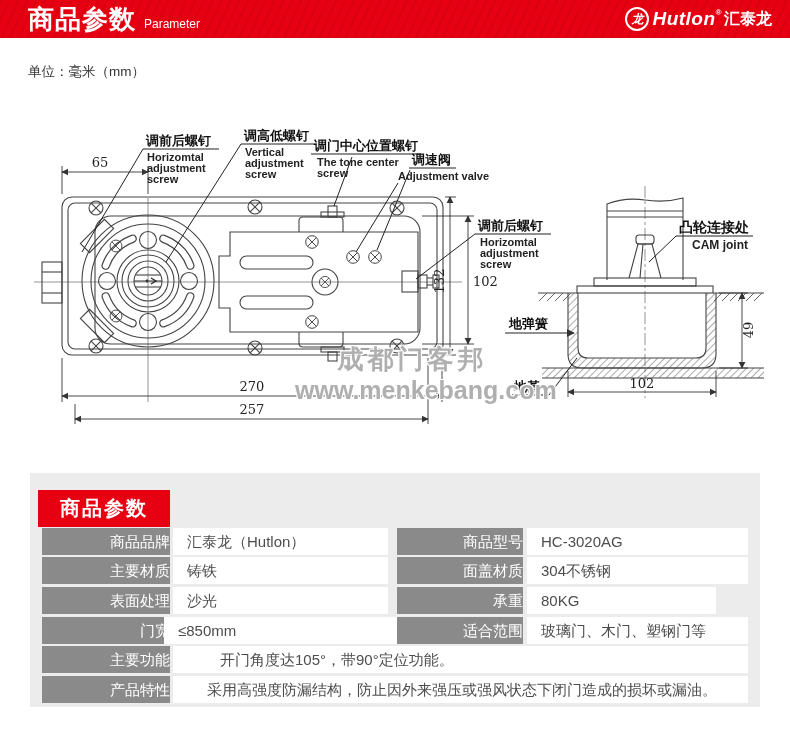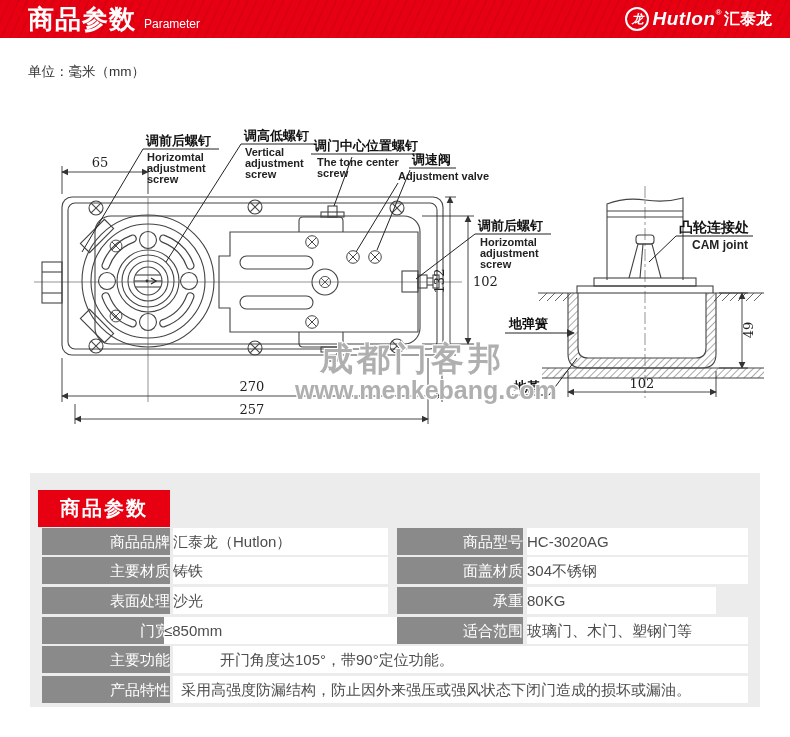--- a/index.html
+++ b/index.html
@@ -27,29 +27,29 @@
   .lead{stroke:#222;fill:none;stroke-width:1px;}
   text.dimnum{font:13px "DejaVu Serif",serif;fill:#222;}
   text.cn{font:bold 13px "Liberation Sans",sans-serif;fill:#111;}
   text.cnbig{font:bold 14px "Liberation Sans",sans-serif;fill:#111;}
   text.en{font:bold 11px "Liberation Sans",sans-serif;fill:#222;}
   text.enbig{font:bold 12px "Liberation Sans",sans-serif;fill:#222;}
   
   .wm{position:absolute;left:295px;top:342px;width:235px;text-align:center;z-index:5;
       color:rgba(148,148,148,.75);
       text-shadow:1px 1px 0 #fff,-1px -1px 0 #fff,1px -1px 0 #fff,-1px 1px 0 #fff;}
-  .wm1{font-size:33px;font-weight:bold;letter-spacing:4px;line-height:34px;}
+  .wm1{font-size:26px;font-weight:bold;letter-spacing:4px;line-height:34px;}
   .wm2{font-size:25px;font-weight:bold;line-height:28px;}
   
   .panel{position:absolute;left:30px;top:473px;width:730px;height:234px;background:#ececec;}
   .sec-box{position:absolute;left:8px;top:17px;width:132px;height:37px;background:#e60012;
            color:#fff;font-size:20px;font-weight:bold;text-align:center;line-height:37px;letter-spacing:2px;}
   .cell{position:absolute;height:27px;line-height:27px;font-size:15px;box-sizing:border-box;white-space:nowrap;overflow:hidden;}
   .lab{background:#8a8a8a;color:#fff;text-align:right;}
-  .val{background:#fff;color:#4d4d4d;}
+  .val{background:#fff;color:#4d4d4d;padding-left:14px;}
 </style>
 </head>
 <body>
 
 <div class="page">
 
   <div class="hd">
     <span class="hd-title">商品参数</span>
     <span class="hd-sub">Parameter</span>
     <span class="hd-logo">
@@ -300,16 +300,16 @@
 
     <div class="cell lab" style="left:12px;top:144px;width:128px">门宽</div>
     <div class="cell val" style="left:134px;top:144px;width:250px">≤850mm</div>
     <div class="cell lab" style="left:367px;top:144px;width:126px">适合范围</div>
     <div class="cell lab" style="left:12px;top:173px;width:128px">主要功能</div>
 
     <div class="cell val" style="left:497px;top:144px;width:221px">玻璃门、木门、塑钢门等</div>
     <div class="cell val" style="left:143px;top:173px;width:575px;padding-left:47px">开门角度达105°，带90°定位功能。</div>
 
     <div class="cell lab" style="left:12px;top:203px;width:128px">产品特性</div>
-    <div class="cell val" style="left:143px;top:203px;width:575px;padding-left:8px">采用高强度防漏结构，防止因外来强压或强风状态下闭门造成的损坏或漏油。</div>
+    <div class="cell val" style="left:143px;top:203px;width:575px;padding-left:34px">采用高强度防漏结构，防止因外来强压或强风状态下闭门造成的损坏或漏油。</div>
   </div>
 
 </div>
 
 </body></html>

